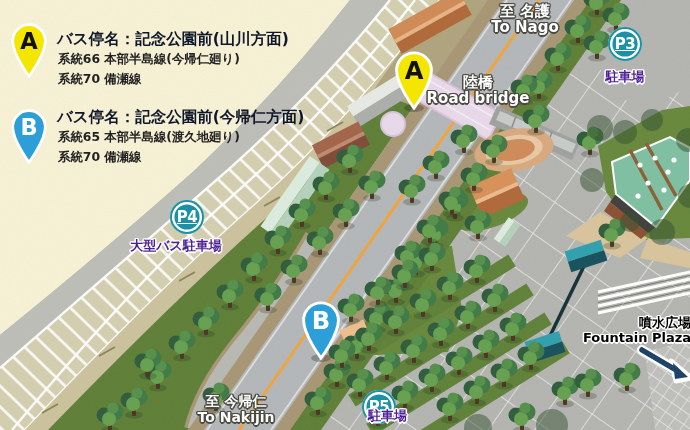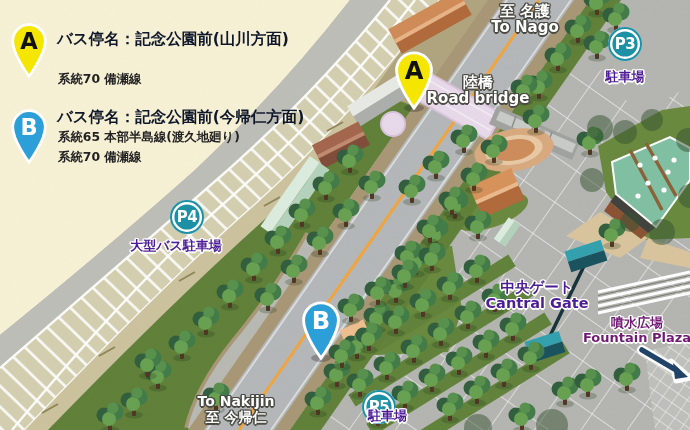--- a/index.html
+++ b/index.html
@@ -9,32 +9,32 @@
   .lbl{position:absolute;font-weight:bold;white-space:nowrap;pointer-events:none;}
   .lbl2{text-align:center;transform:translateX(-50%);line-height:16px;}
   .o-white{color:#4c1d95;
     text-shadow:-1.5px 0 0 #fff,1.5px 0 0 #fff,0 -1.5px 0 #fff,0 1.5px 0 #fff,
                 -1px -1px 0 #fff,1px -1px 0 #fff,-1px 1px 0 #fff,1px 1px 0 #fff;}
   .o-dark{color:#fff;
     text-shadow:-1.5px 0 0 rgba(74,74,66,.95),1.5px 0 0 rgba(74,74,66,.95),
                 0 -1.5px 0 rgba(74,74,66,.95),0 1.5px 0 rgba(74,74,66,.95),
                 -1px -1px 0 rgba(74,74,66,.95),1px -1px 0 rgba(74,74,66,.95),
                 -1px 1px 0 rgba(74,74,66,.95),1px 1px 0 rgba(74,74,66,.95);}
-  .o-navy{color:#701a75;
+  .o-navy{color:#000000;
     text-shadow:-1.5px 0 0 #fff,1.5px 0 0 #fff,0 -1.5px 0 #fff,0 1.5px 0 #fff,
-                -1px -1px 0 #fff,1px -1px 0 #fff,-1px 1px 0 #fff,1px 1px 0 #fff;}
+                -1px -1px 0 #fff,1px -1px 0 #fff,-1px 1px 0 #fff,1px 1px 0 #fff;text-align:right;}
   
   #legend{position:absolute;left:0;top:0;width:320px;height:190px;}
   .lg-title{position:absolute;font-size:15.5px;font-weight:bold;color:#0f172a;}
   .lg-line{position:absolute;font-size:12.4px;font-weight:600;color:#222;}
   .pin{position:absolute;}
   .pbadge{position:absolute;width:34px;height:34px;border-radius:50%;background:#1C91A6;
           box-shadow:inset 0 0 0 2px #1C91A6, inset 0 0 0 4.4px #fff;
           display:flex;align-items:center;justify-content:center;
-          color:#fff;font-weight:800;font-size:15px;letter-spacing:-.5px;cursor:pointer;}
+          color:#fff;font-weight:800;font-size:15px;letter-spacing:-.5px;cursor:pointer;text-decoration:underline;}
   .p-lbl{font-size:13px;}
 </style>
 </head>
 <body>
 
 <div id="stage">
 
 <svg id="artwork" width="690" height="430" viewBox="0 0 690 430">
   <defs>
     <pattern id="grid" width="38" height="38" patternUnits="userSpaceOnUse" patternTransform="rotate(-55)">
@@ -298,20 +298,21 @@
 </svg>
 
 <div id="legend">
   <div class="pin" style="left:9px;top:22px;">
     <svg width="40" height="56" viewBox="0 0 44 62">
       <path d="M22 60 C22 60 4 36 4 21 C4 11 12 3 22 3 C32 3 40 11 40 21 C40 36 22 60 22 60 Z" fill="#F4E600" stroke="#fff" stroke-width="3"></path>
       <text x="22" y="30" text-anchor="middle" font-size="25" font-weight="bold" fill="#111" font-family="DejaVu Sans, sans-serif">A</text>
     </svg>
   </div>
   <div class="lg-title" style="left:57px;top:29px;">バス停名：記念公園前(山川方面)</div>
+  <div class="lg-line" style="left:58px;top:51px;">系統66 本部半島線(今帰仁廻り)</div>
   <div class="lg-line" style="left:58px;top:71px;">系統70 備瀬線</div>
 
   <div class="pin" style="left:9px;top:108px;">
     <svg width="40" height="56" viewBox="0 0 44 62">
       <path d="M22 60 C22 60 4 36 4 21 C4 11 12 3 22 3 C32 3 40 11 40 21 C40 36 22 60 22 60 Z" fill="#2D9FD8" stroke="#fff" stroke-width="3"></path>
       <text x="22" y="30" text-anchor="middle" font-size="25" font-weight="bold" fill="#fff" font-family="DejaVu Sans, sans-serif">B</text>
     </svg>
   </div>
   <div class="lg-title" style="left:57px;top:107px;">バス停名：記念公園前(今帰仁方面)</div>
   <div class="lg-line" style="left:58px;top:129px;">系統65 本部半島線(渡久地廻り)</div>
@@ -350,28 +351,24 @@
   <div>至 名護</div>
   <div>To Nago</div>
 </div>
 
 <div class="lbl lbl2 o-dark" style="left:478px;top:74px;font-size:15px;">
   <div>陸橋</div>
   <div>Road bridge</div>
 </div>
 
 
-<div class="lbl lbl2 o-white" style="left:537px;top:280px;font-size:14.5px;line-height:15.5px;">
-  <div>中央ゲート</div>
-  <div>Cantral Gate</div>
-</div>
 
 <div class="lbl lbl2 o-navy" style="left:637px;top:315px;font-size:13px;line-height:15px;">
   <div>噴水広場</div>
   <div>Fountain Plaza</div>
 </div>
 
 <div class="lbl lbl2 o-dark" style="left:236px;top:394px;font-size:14px;line-height:15.5px;">
+  <div>至 今帰仁</div>
   <div>To Nakijin</div>
-  <div>至 今帰仁</div>
 </div>
 
 </div>
 
 </body></html>

